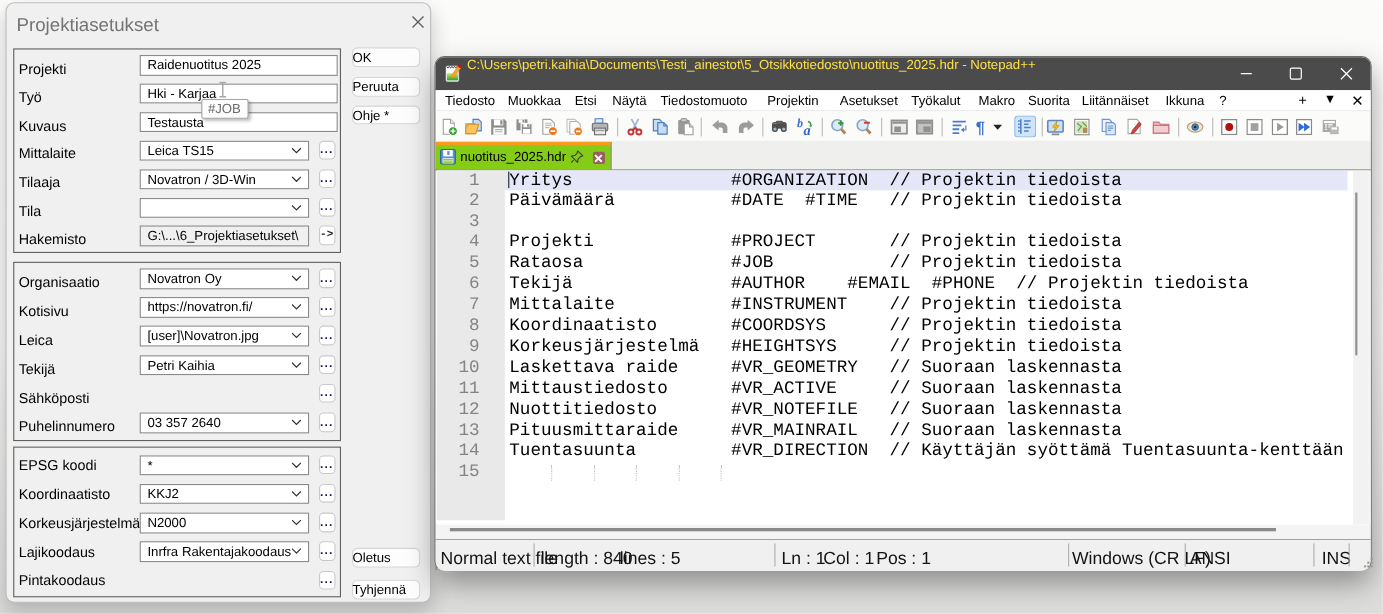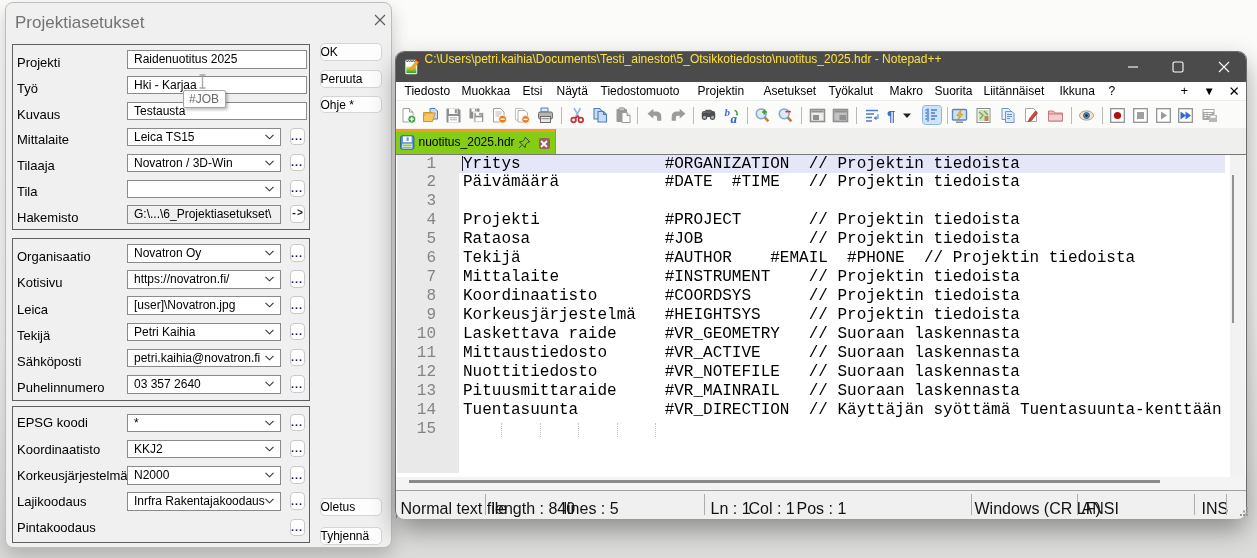--- a/index.html
+++ b/index.html
@@ -112,23 +112,20 @@
       </svg></div>
   <div class="fld cmb" style="top:267.2px">https://novatron.fi/<svg class="chev" viewBox="0 0 9 6">
         <path d="M0.5 0.8 L4.5 4.8 L8.5 0.8" stroke="#333" stroke-width="1.1" fill="none"></path>
       </svg></div>
   <div class="fld cmb" style="top:293.4px">[user]\Novatron.jpg<svg class="chev" viewBox="0 0 9 6">
         <path d="M0.5 0.8 L4.5 4.8 L8.5 0.8" stroke="#333" stroke-width="1.1" fill="none"></path>
       </svg></div>
   <div class="fld cmb" style="top:319.6px">Petri Kaihia<svg class="chev" viewBox="0 0 9 6">
         <path d="M0.5 0.8 L4.5 4.8 L8.5 0.8" stroke="#333" stroke-width="1.1" fill="none"></path>
       </svg></div>
-  <div class="fld cmb" style="top:345.8px">petri.kaihia@novatron.fi<svg class="chev" viewBox="0 0 9 6">
-        <path d="M0.5 0.8 L4.5 4.8 L8.5 0.8" stroke="#333" stroke-width="1.1" fill="none"></path>
-      </svg></div>
   <div class="fld cmb" style="top:372px">03 357 2640<svg class="chev" viewBox="0 0 9 6">
         <path d="M0.5 0.8 L4.5 4.8 L8.5 0.8" stroke="#333" stroke-width="1.1" fill="none"></path>
       </svg></div>
   <div class="dots" style="top:241px">
       <span>...</span>
     </div>
   <div class="dots" style="top:267.2px">
       <span>...</span>
     </div>
   <div class="dots" style="top:293.4px">

